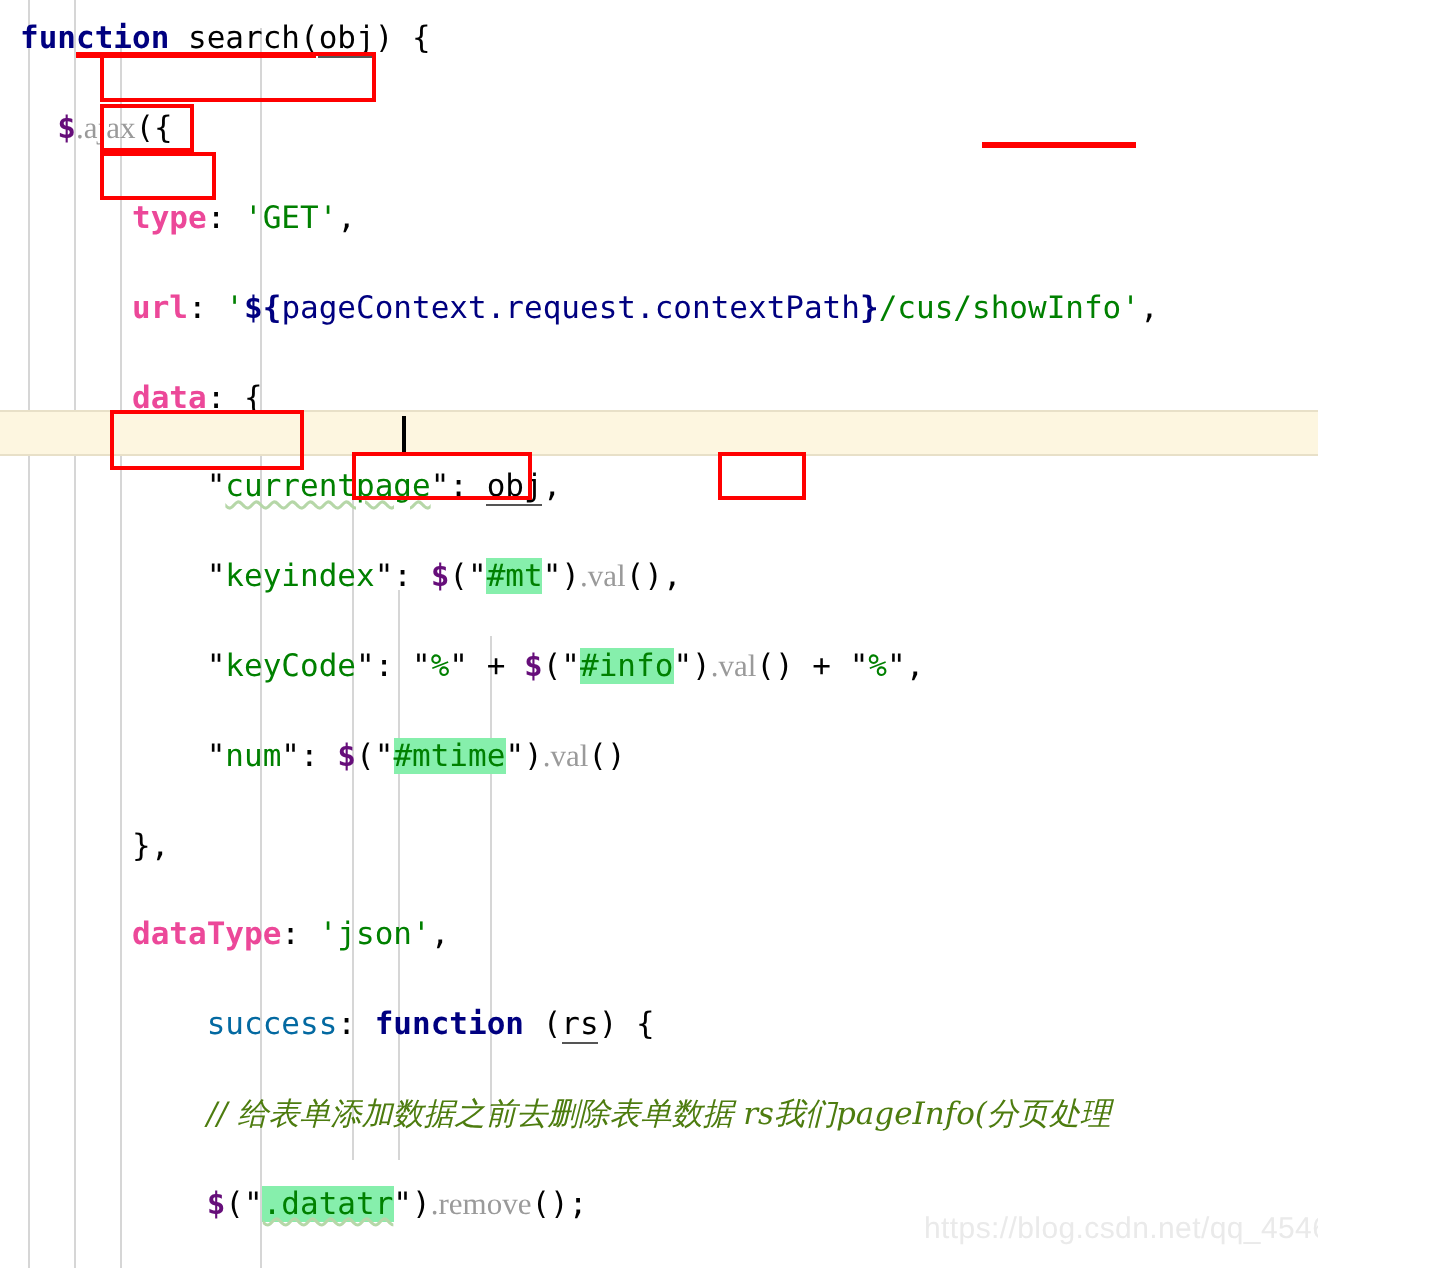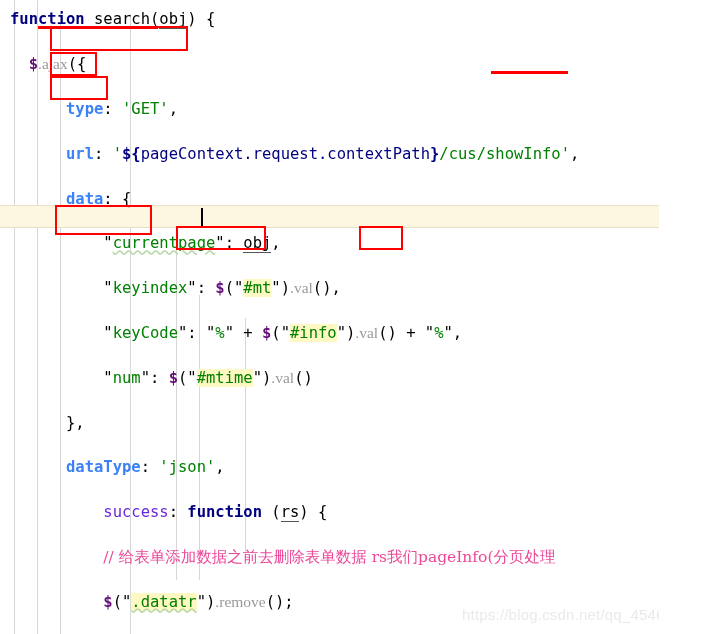--- a/index.html
+++ b/index.html
@@ -30,30 +30,30 @@
     position:absolute;left:0;top:0;
     width:1400px;
     font-size:15.5px;
     line-height:22.4px;
     white-space:pre;
     letter-spacing:0px;
   }
   .ln{display:block;height:22.4px;}
   
   .kw      {color:#000080;font-weight:bold;}   
-  .prop    {color:#3b82f6;font-weight:bold;}   
+  .prop    {color:#ec4899;font-weight:bold;}   
   .str     {color:#008000;font-weight:normal;}                    
   .plain   {color:#000000;}
   .dollar  {color:#660e7a;font-weight:bold;}
-  .fn      {color:#6d28d9;}                    
+  .fn      {color:#0369a1;}                    
   .el      {color:#000080;font-weight:bold;}   
   .elbody  {color:#000080;} 
-  .cmt     {color:#ec4899;font-family:"DejaVu Serif","Liberation Serif",serif;}
+  .cmt     {color:#4d7c0f;font-style:italic;font-family:"DejaVu Serif","Liberation Serif",serif;}
   .lightid {color:#9a9a9a;font-family:Liberation Serif, serif;}
-  .hl      {background:#fef9c3;}
+  .hl      {background:#86efac;}
   .wavy    {text-decoration:underline;text-decoration-style:wavy;
             text-decoration-color:#b6d7a8;text-underline-offset:1px;}
   .uline   {border-bottom:1px solid #555;}
   
   .rbox{
     position:absolute;border:2.5px solid #ff0000;box-sizing:border-box;
     pointer-events:none;
   }
   .rline{
     position:absolute;height:2.5px;background:#ff0000;

